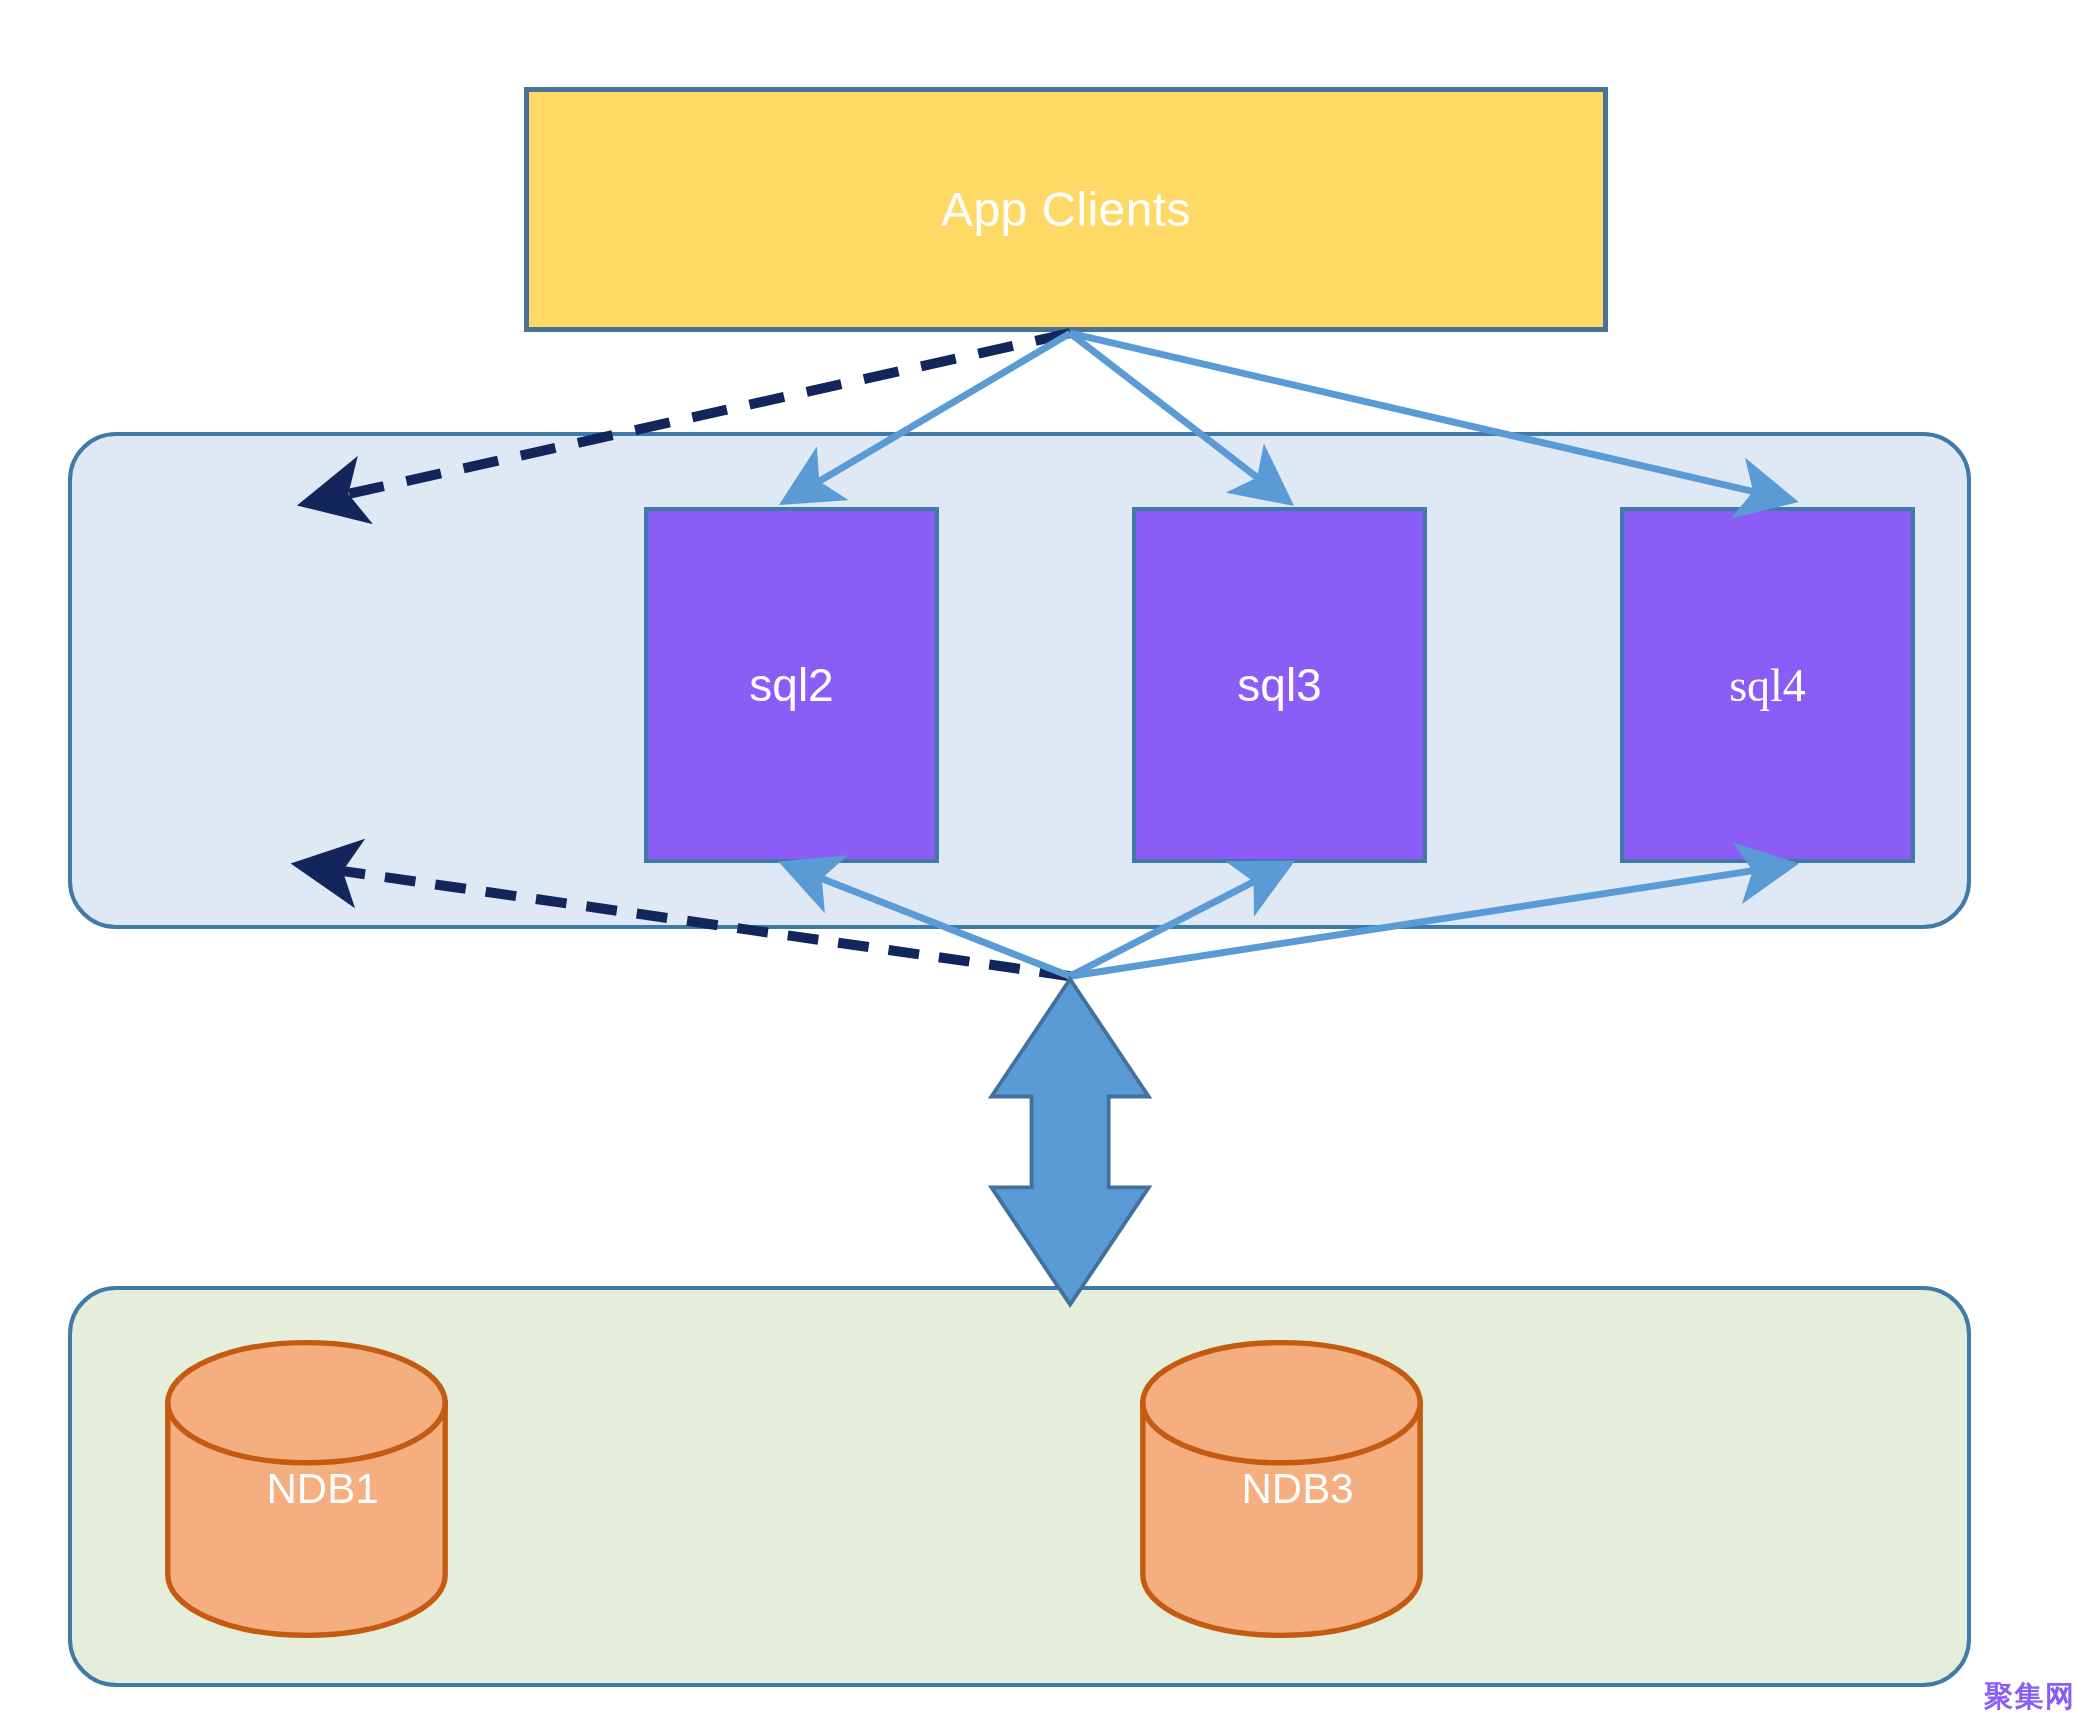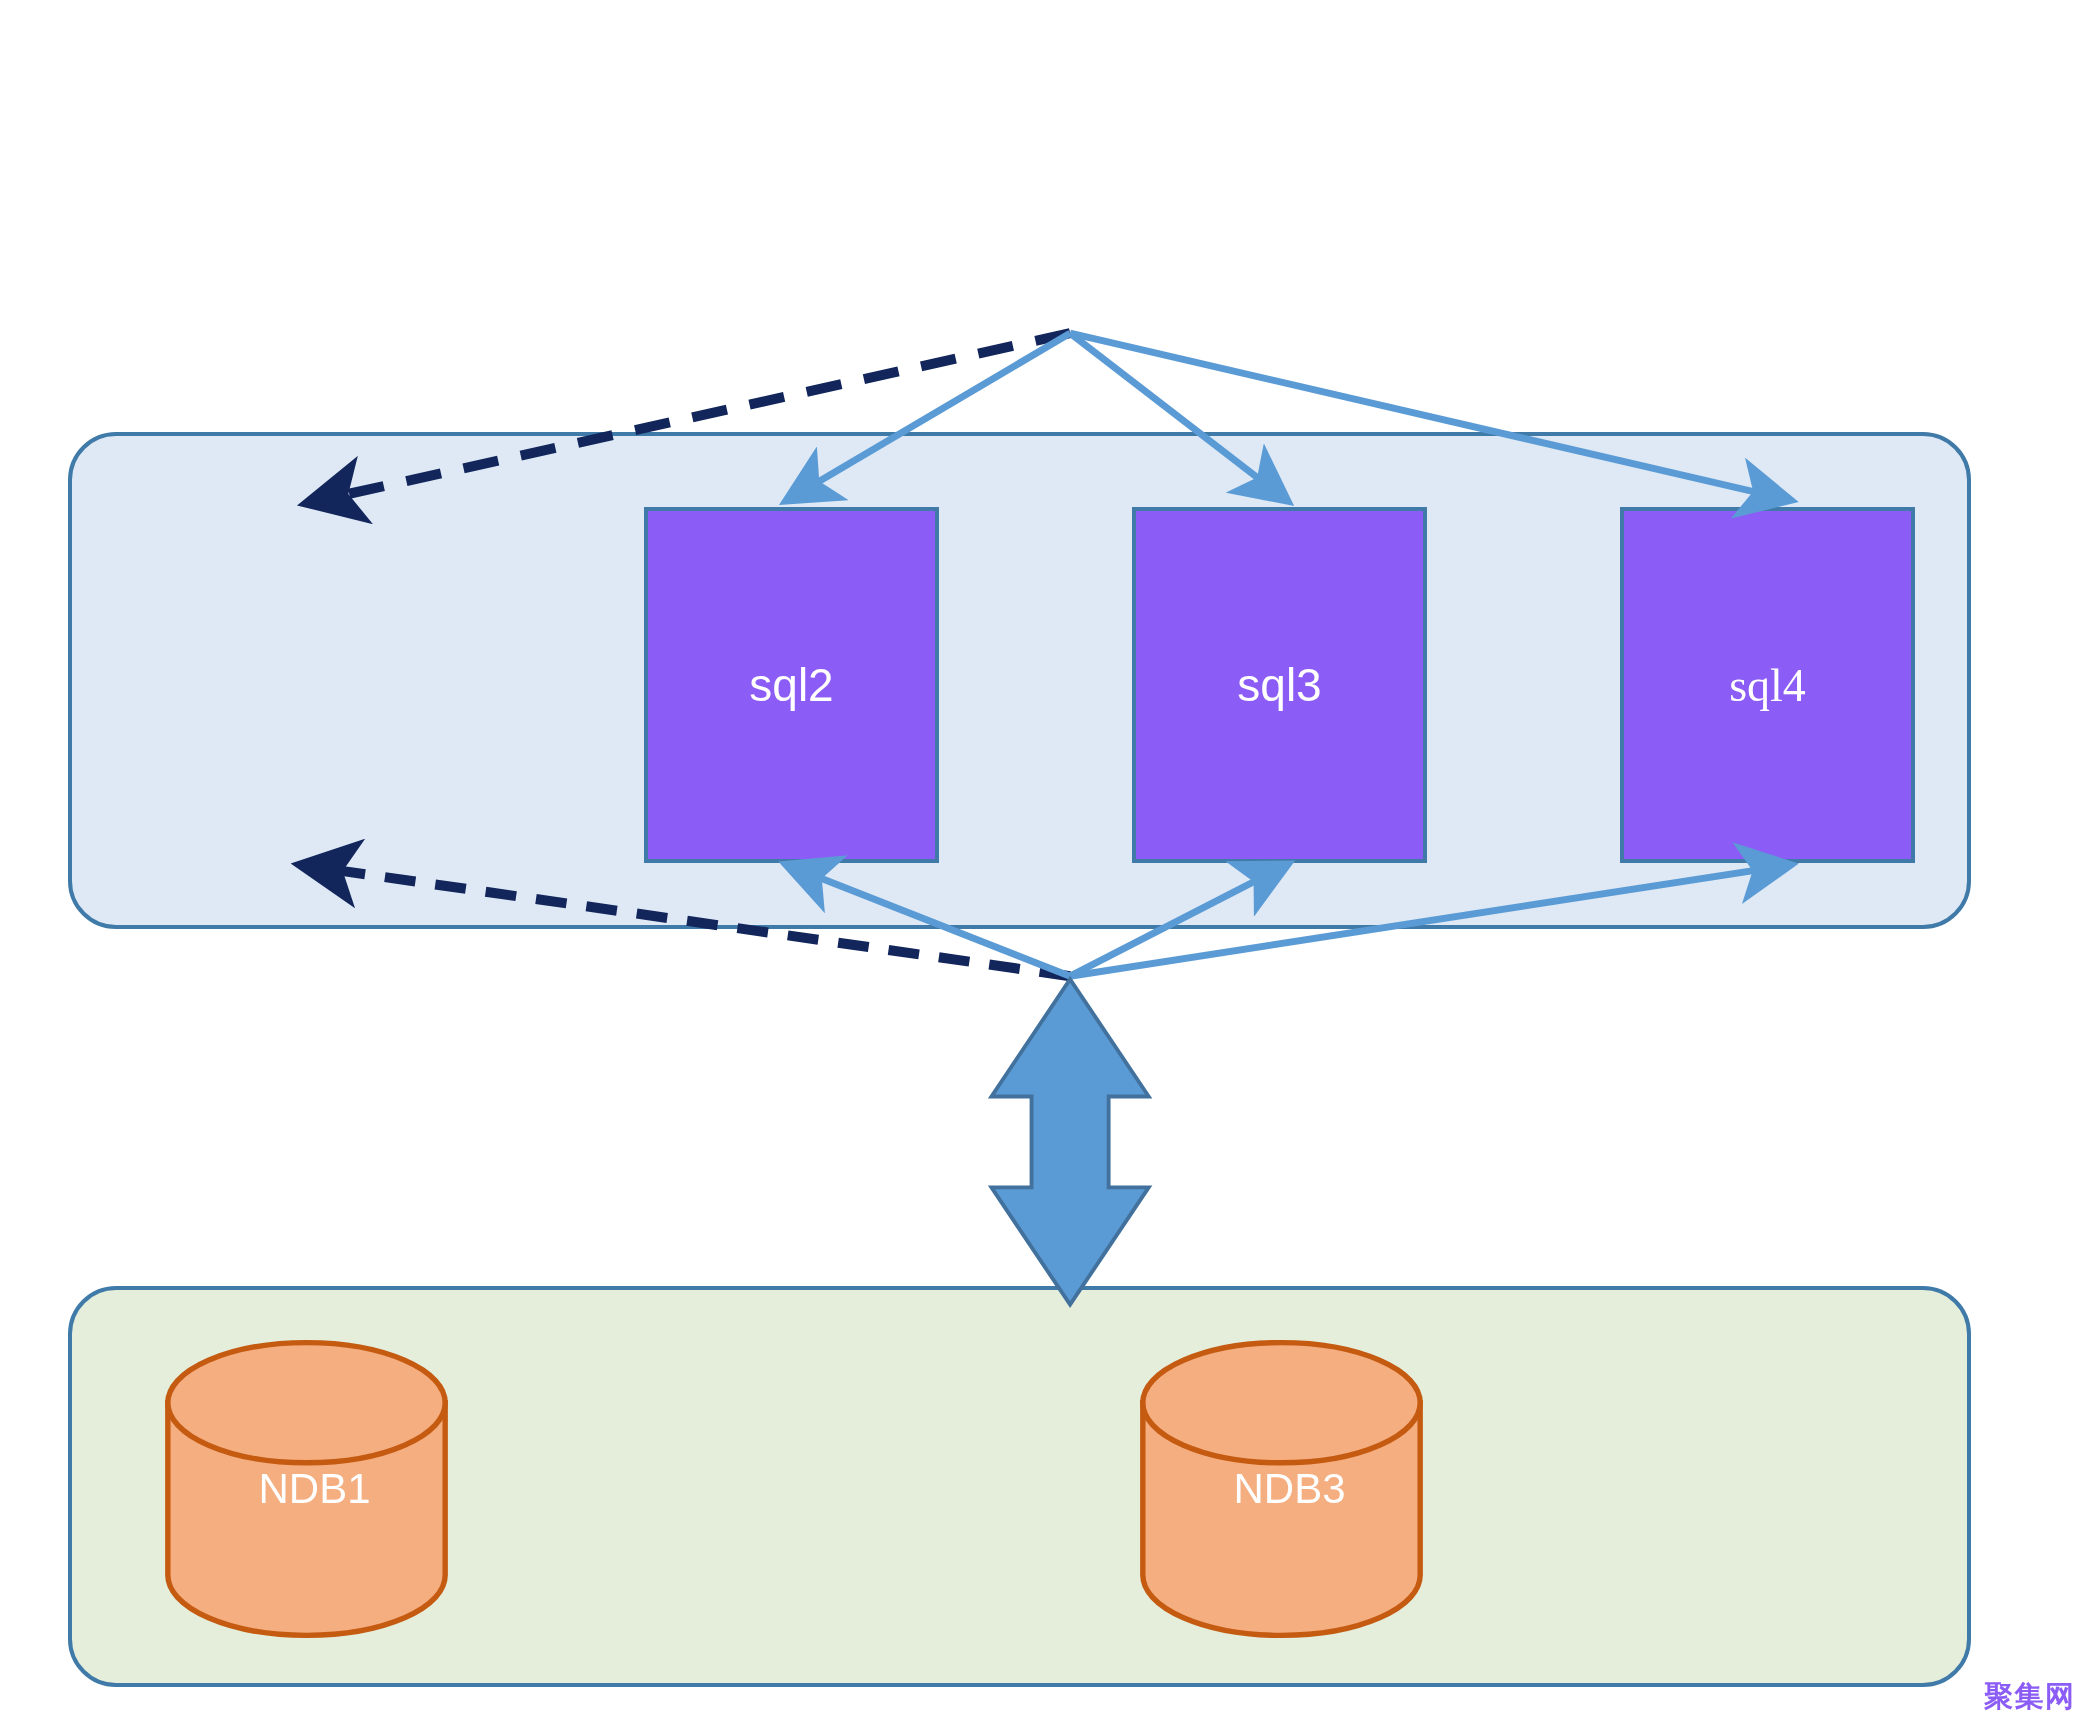--- a/index.html
+++ b/index.html
@@ -101,21 +101,21 @@
     top: 48px;
     width: 287px;
     height: 302px;
   }
   #ndb-1 { left: 91px; }
   #ndb-2 { left: 578px; }
   #ndb-3 { left: 1066px; }
   #ndb-4 { left: 1554px; }
   .ndb-node .cyl-label {
     position: absolute;
-    left: 8px;
+    left: 16px;
     top: 0;
     width: 100%;
     height: 100%;
     display: flex;
     align-items: center;
     justify-content: center;
     color: #ffffff;
     font-size: 42px;
     pointer-events: none;
   }
@@ -139,20 +139,23 @@
     font-size: 29px;
     font-weight: bold;
     letter-spacing: 1.5px;
   }
 </style>
 </head>
 <body>
 
 <div id="canvas">
 
+  <div id="app-clients">
+    <span class="label">App Clients</span>
+  </div>
 
   <div id="sql-container">
     <div id="sql-2" class="sql-node active">
       <span>sql2</span>
     </div>
     <div id="sql-3" class="sql-node active">
       <span>sql3</span>
     </div>
     <div id="sql-4" class="sql-node active">
       <span>sql4</span>

